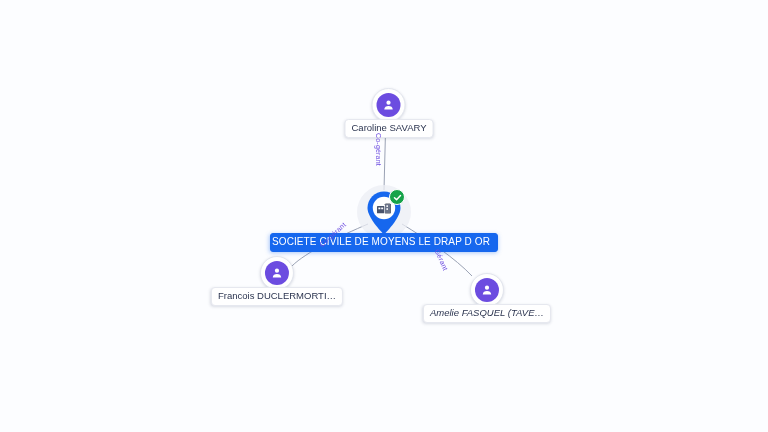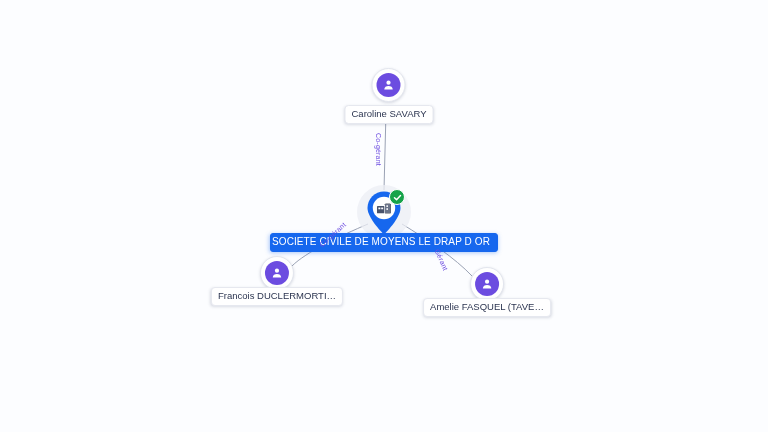--- a/index.html
+++ b/index.html
@@ -145,23 +145,23 @@
     z-index: 1;
   }
   #edge-label-right {
     left: 440px;
     top: 248px;
     transform: rotate(66deg);
     transform-origin: left top;
   }
 
   
-  #node-caroline { left: 389px; top: 68px; transform: translateX(-50%); gap: 6px; }
+  #node-caroline { left: 389px; top: 88px; transform: translateX(-50%); }
   #node-francois { left: 277px; top: 256px; transform: translateX(-50%); align-items: center; }
-  #node-amelie   { left: 487px; top: 267px; transform: translateX(-50%); }
+  #node-amelie   { left: 487px; top: 273px; transform: translateX(-50%); font-style: italic; }
 </style>
 </head>
 <body style="background: rgb(252, 253, 255);">
 
 <div id="graph-canvas">
 
   <svg id="edge-layer" viewBox="0 0 768 432" xmlns="http://www.w3.org/2000/svg">
     <line x1="384" y1="190" x2="386" y2="112" stroke="#9aa2b4" stroke-width="1"></line>
     <path d="M 368 224 C 340 236 306 252 292 266" fill="none" stroke="#9aa2b4" stroke-width="1"></path>
     <path d="M 402 224 C 428 240 455 258 472 276" fill="none" stroke="#9aa2b4" stroke-width="1"></path>

